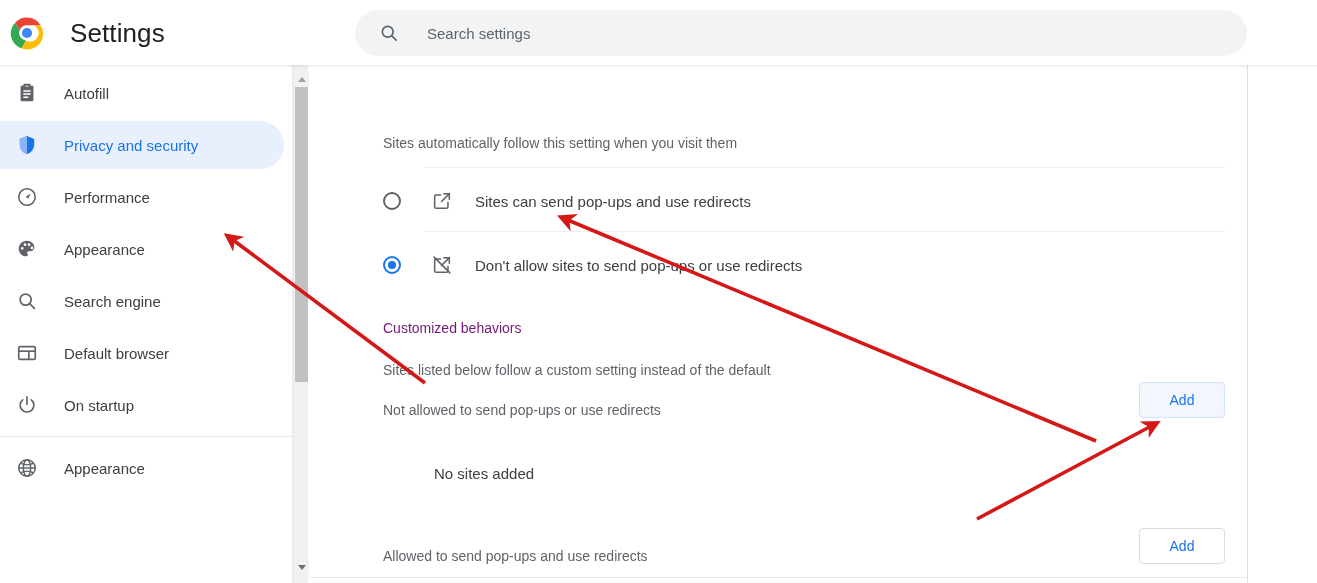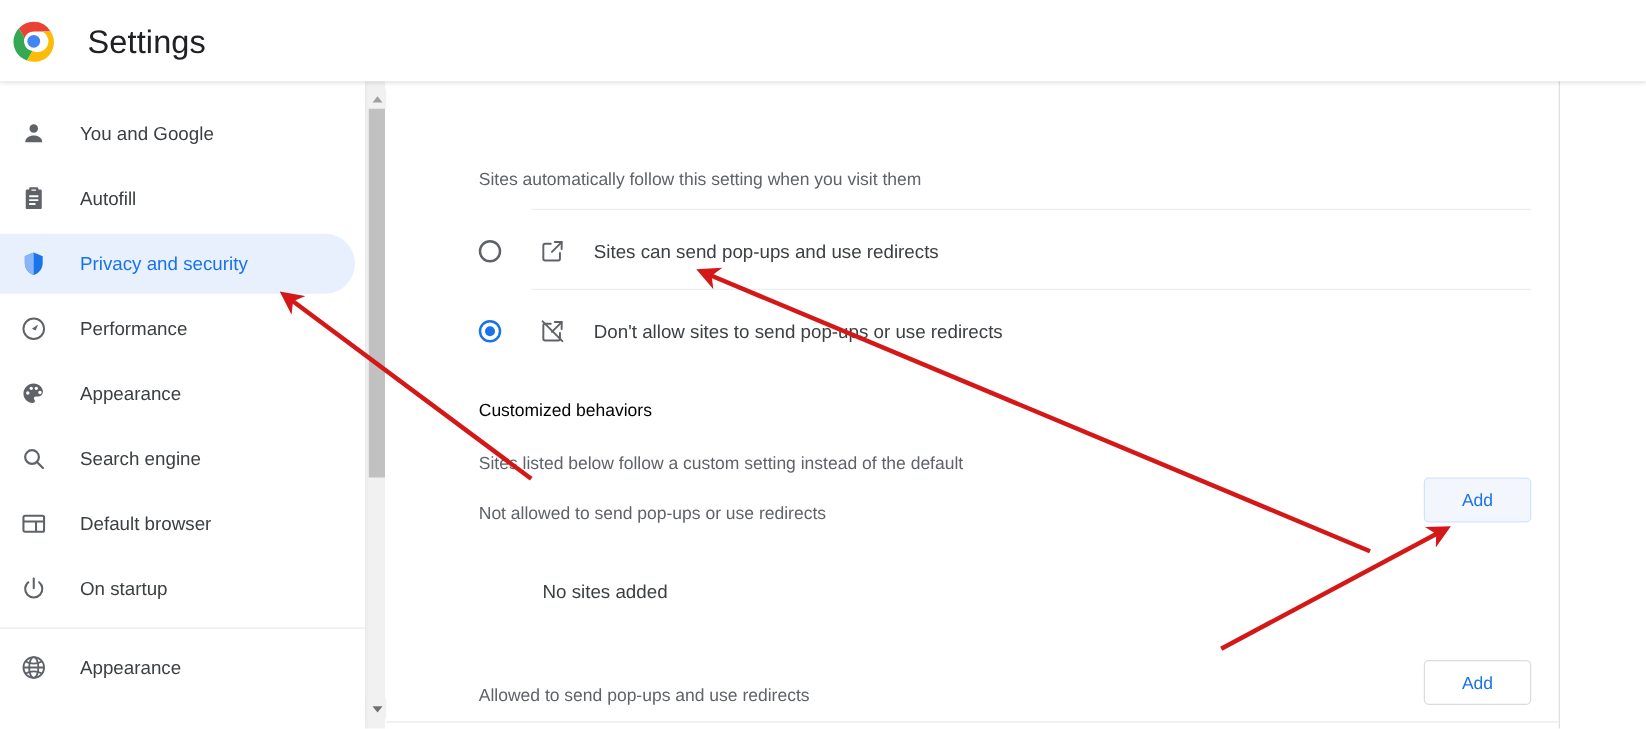--- a/index.html
+++ b/index.html
@@ -174,21 +174,21 @@
 
   .sec-desc {
     position: absolute;
     font-size: 14px;
     color: #5f6368;
     white-space: nowrap;
   }
   .sec-head {
     position: absolute;
     font-size: 14px;
-    color: #000000;
+    color: #701a75;
     white-space: nowrap;
   }
 
   .radio-row {
     position: absolute;
     left: 74px;
     width: 842px;
     height: 56px;
     display: flex;
     align-items: center;
@@ -302,33 +302,33 @@
         <path d="M24 2a22 22 0 0 1 19.05 11H24a11 11 0 0 0-10.4 7.45L7.2 9.4A21.95 21.95 0 0 1 24 2z" fill="#ea4335"></path>
         <path d="M7.2 9.4l6.4 11.05A11 11 0 0 0 22.6 34.9l-6.2 10.7A22 22 0 0 1 7.2 9.4z" fill="#34a853"></path>
         <path d="M43.05 13A22 22 0 0 1 16.4 45.6l6.2-10.7A11 11 0 0 0 33.9 13z" fill="#fbbc05"></path>
         <circle cx="24" cy="24" r="10.2" fill="#ffffff"></circle>
         <circle cx="24" cy="24" r="7.2" fill="#4285f4"></circle>
       </svg>
     </div>
 
     <div class="app-title">Settings</div>
 
+    <div class="search-box">
+      <span class="search-icon">
+        <svg viewBox="0 0 24 24" width="20" height="20" fill="none" stroke="#5f6368" stroke-width="2">
+          <circle cx="10.5" cy="10.5" r="6.5"></circle>
+          <line x1="15.5" y1="15.5" x2="20.5" y2="20.5" stroke-linecap="round"></line>
+        </svg>
+      </span>
+      <input class="search-input" type="text" placeholder="Search settings" style="">
+    </div>
   </div>
 
   <div class="sidebar">
 
-    <div class="nav-item" style="margin-top:18px;">
-      <span class="nav-icon">
-        <svg viewBox="0 0 24 24" width="22" height="22" fill="currentColor">
-          <circle cx="12" cy="7.5" r="3.7"></circle>
-          <path d="M4.6 19.5c0-4 3.4-6 7.4-6s7.4 2 7.4 6z"></path>
-        </svg>
-      </span>
-      <span class="nav-label">You and Google</span>
-    </div>
 
     <div class="nav-item" style="margin-top:4px;">
       <span class="nav-icon">
         <svg viewBox="0 0 24 24" width="22" height="22" fill="currentColor">
           <path d="M9 2h6a1 1 0 0 1 1 1v1h2a1 1 0 0 1 1 1v15a1 1 0 0 1-1 1H6a1 1 0 0 1-1-1V5a1 1 0 0 1 1-1h2V3a1 1 0 0 1 1-1zm1 2v1h4V4zM8 9h8v1.6H8zm0 3.4h8V14H8zm0 3.4h5.5v1.6H8z" fill-rule="evenodd"></path>
         </svg>
       </span>
       <span class="nav-label">Autofill</span>
     </div>
 

